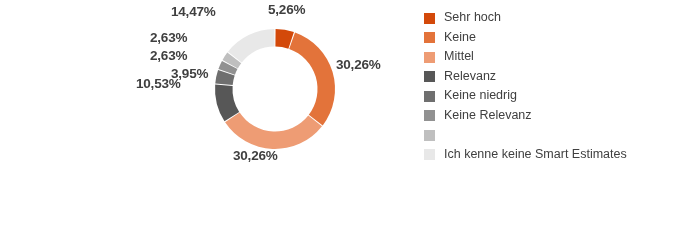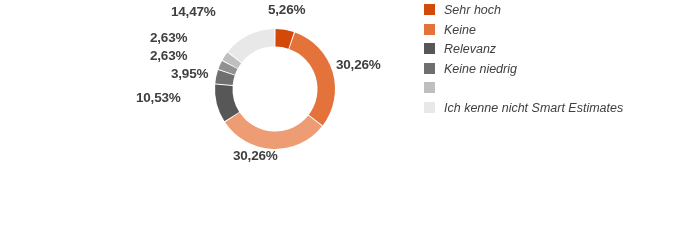--- a/index.html
+++ b/index.html
@@ -44,23 +44,22 @@
   
   #legend {
     position: absolute;
     left: 424px;
     top: 4px;
     width: 276px;
     height: 162px;
   }
   .legend-item {
     display: flex;
-    align-items: flex-start;
+    align-items: flex-end;
     height: 19.5px;
-    font-style: italic;
   }
   .legend-swatch {
     width: 11px;
     height: 11px;
     flex: 0 0 11px;
     margin-right: 9px;
   }
   .legend-label {
     font-family: "Liberation Sans", sans-serif;
     font-size: 12.5px;
@@ -84,46 +83,54 @@
           <path d="M 215.25588726839536 83.46456922061935 A 60 60 0 0 1 218.072365213941 70.04625636806584 L 234.6762586932082 75.57443159404664 A 42.5 42.5 0 0 0 232.68125348178003 85.07906986460537 Z" fill="#6F6F6F"></path>
           <path d="M 218.44671968860808 68.9568843235107 A 60 60 0 0 1 221.9661473196869 60.939164839890296 L 237.43435435144488 69.1235750949223 A 42.5 42.5 0 0 0 234.94142644609738 74.80279306248674 Z" fill="#919191"></path>
           <path d="M 222.5146170825518 59.92622177960288 A 60 60 0 0 1 227.30511156297925 52.59673617681863 L 241.21612069044363 63.214354791913195 A 42.5 42.5 0 0 0 237.82285376680753 68.40607376055203 Z" fill="#BFBFBF"></path>
           <path d="M 228.01275071318398 51.687824983544495 A 60 60 0 0 1 274.42405019225595 29.002764381857062 L 274.59203555284796 46.50195810381542 A 42.5 42.5 0 0 0 241.71736508850532 62.57054269667735 Z" fill="#E8E8E8"></path>
         </g>
     </svg>
 
     <span class="value-label" style="left:268px; top:2px;">5,26%</span>
     <span class="value-label" style="left:336px; top:57px;">30,26%</span>
     <span class="value-label" style="left:233px; top:148px;">30,26%</span>
-    <span class="value-label" style="left:136px; top:90px;">10,53%</span>
+    <span class="value-label" style="left:136px; top:76px;">10,53%</span>
     <span class="value-label" style="left:150px; top:66px;margin-left:21px;">3,95%</span>
     <span class="value-label" style="left:150px; top:48px;">2,63%</span>
     <span class="value-label" style="left:150px; top:30px;">2,63%</span>
     <span class="value-label" style="left:171px; top:4px;">14,47%</span>
   </div>
 
   <div id="legend">
       <div class="legend-item">
         <span class="legend-swatch" style="background: rgb(211, 73, 10);"></span>
         <span class="legend-label">Sehr hoch</span>
       </div>
       <div class="legend-item">
         <span class="legend-swatch" style="background: rgb(227, 115, 58);"></span>
         <span class="legend-label">Keine</span>
       </div>
       <div class="legend-item">
+        <span class="legend-swatch" style="background: rgb(238, 156, 116);"></span>
+        <span class="legend-label">Mittel</span>
+      </div>
+      <div class="legend-item">
         <span class="legend-swatch" style="background: rgb(87, 87, 87);"></span>
         <span class="legend-label">Relevanz</span>
       </div>
       <div class="legend-item">
         <span class="legend-swatch" style="background: rgb(111, 111, 111);"></span>
         <span class="legend-label">Keine niedrig</span>
       </div>
       <div class="legend-item">
+        <span class="legend-swatch" style="background: rgb(145, 145, 145);"></span>
+        <span class="legend-label">Keine Relevanz</span>
+      </div>
+      <div class="legend-item">
         <span class="legend-swatch" style="background: rgb(191, 191, 191);"></span>
       </div>
       <div class="legend-item">
         <span class="legend-swatch" style="background: rgb(232, 232, 232);"></span>
-        <span class="legend-label">Ich kenne nicht Smart Estimates</span>
+        <span class="legend-label">Ich kenne keine Smart Estimates</span>
       </div>
     </div>
 
 </div>
 
 </body></html>

